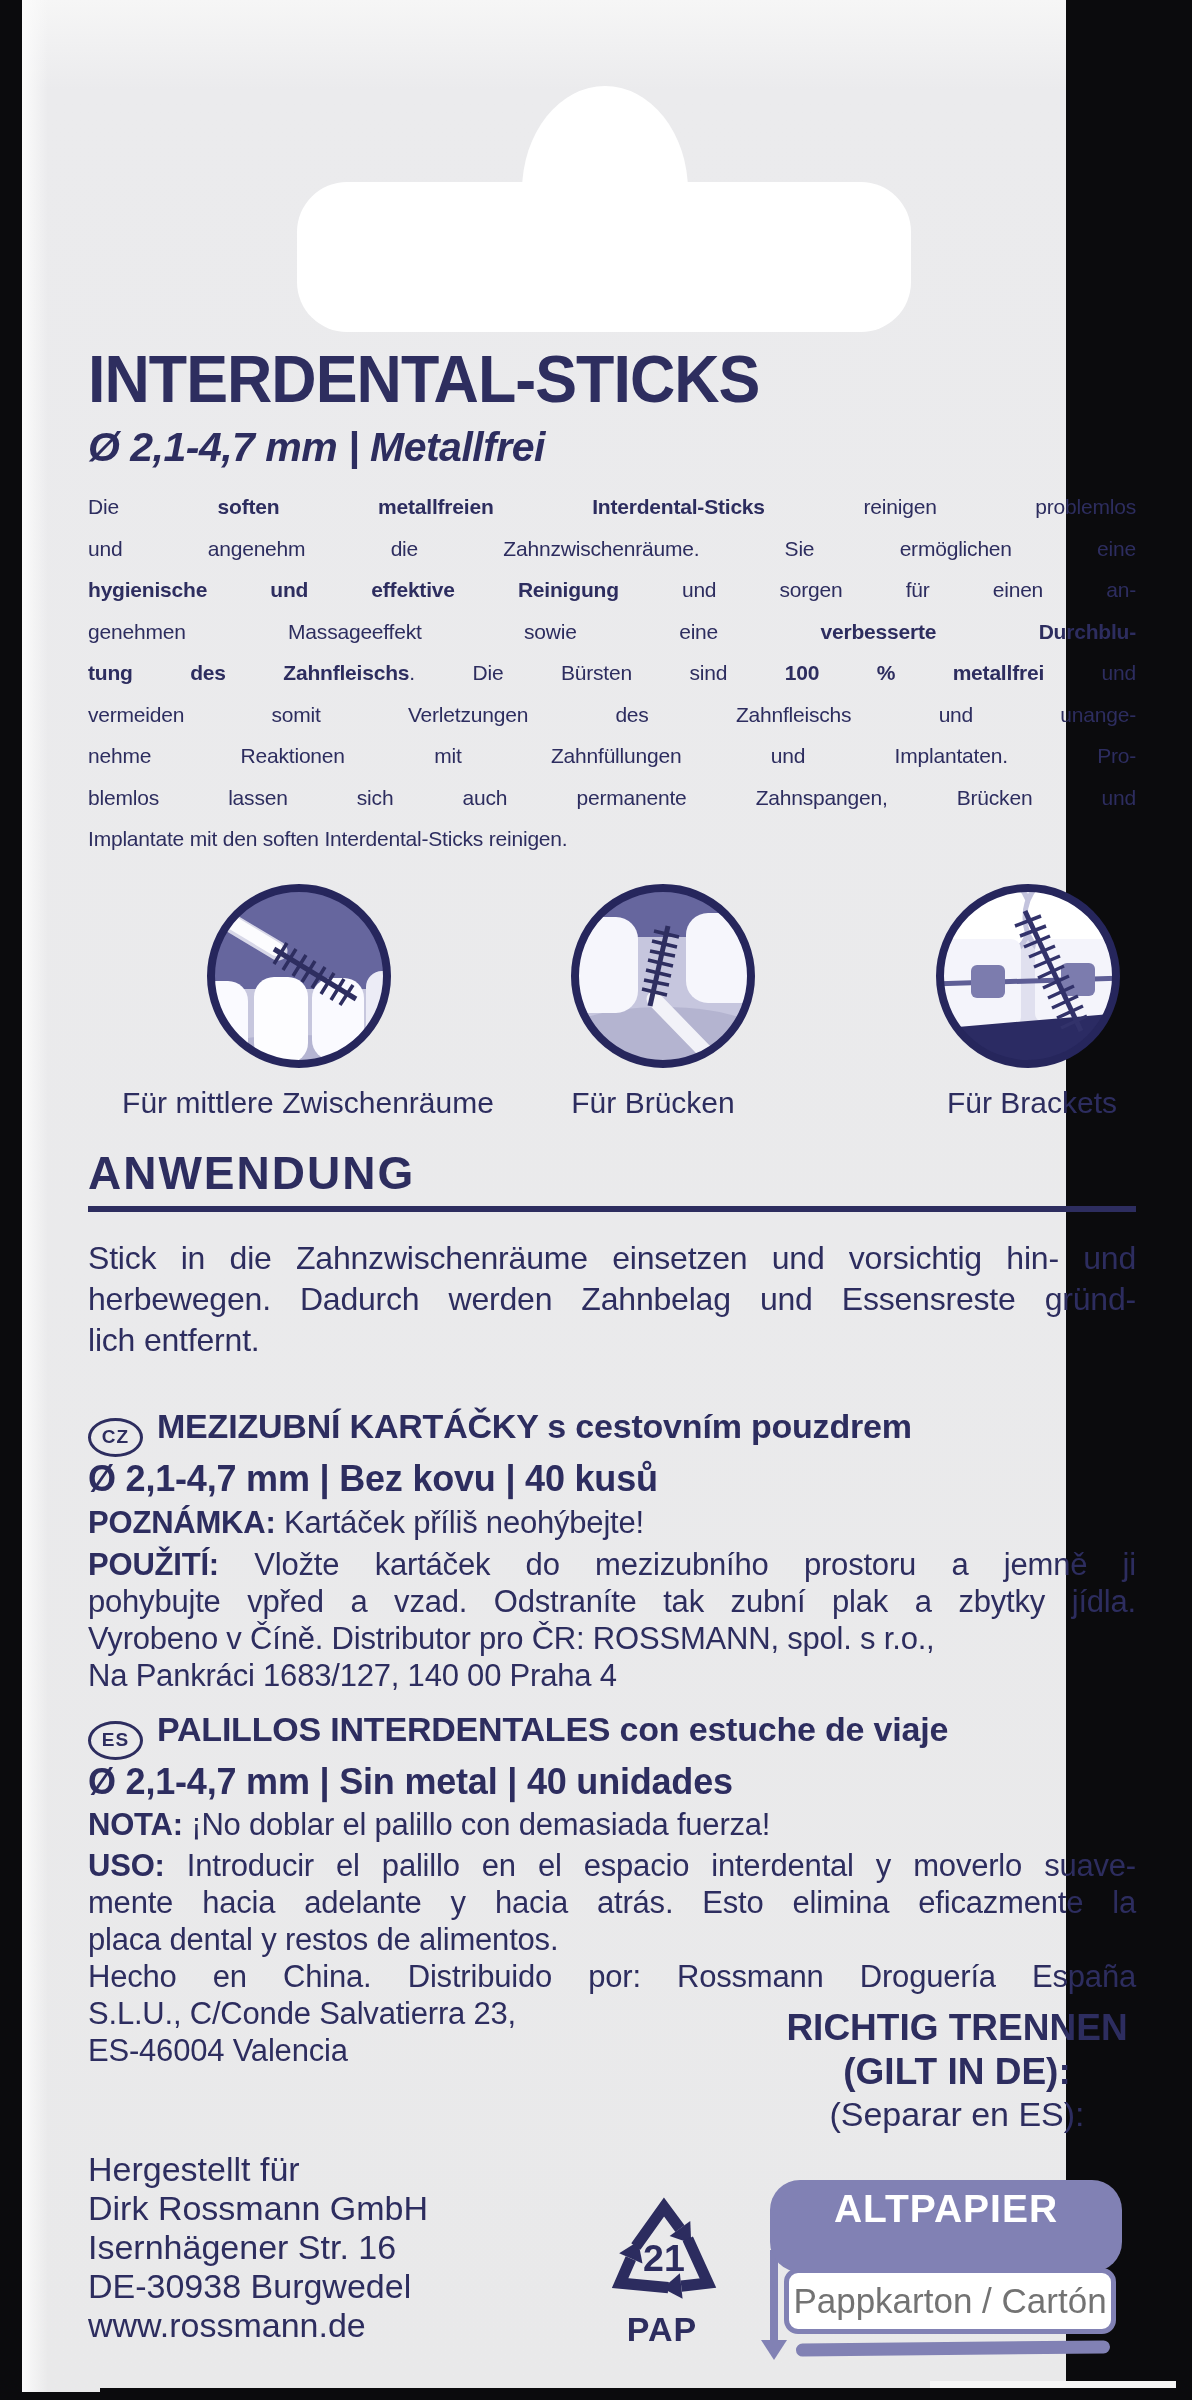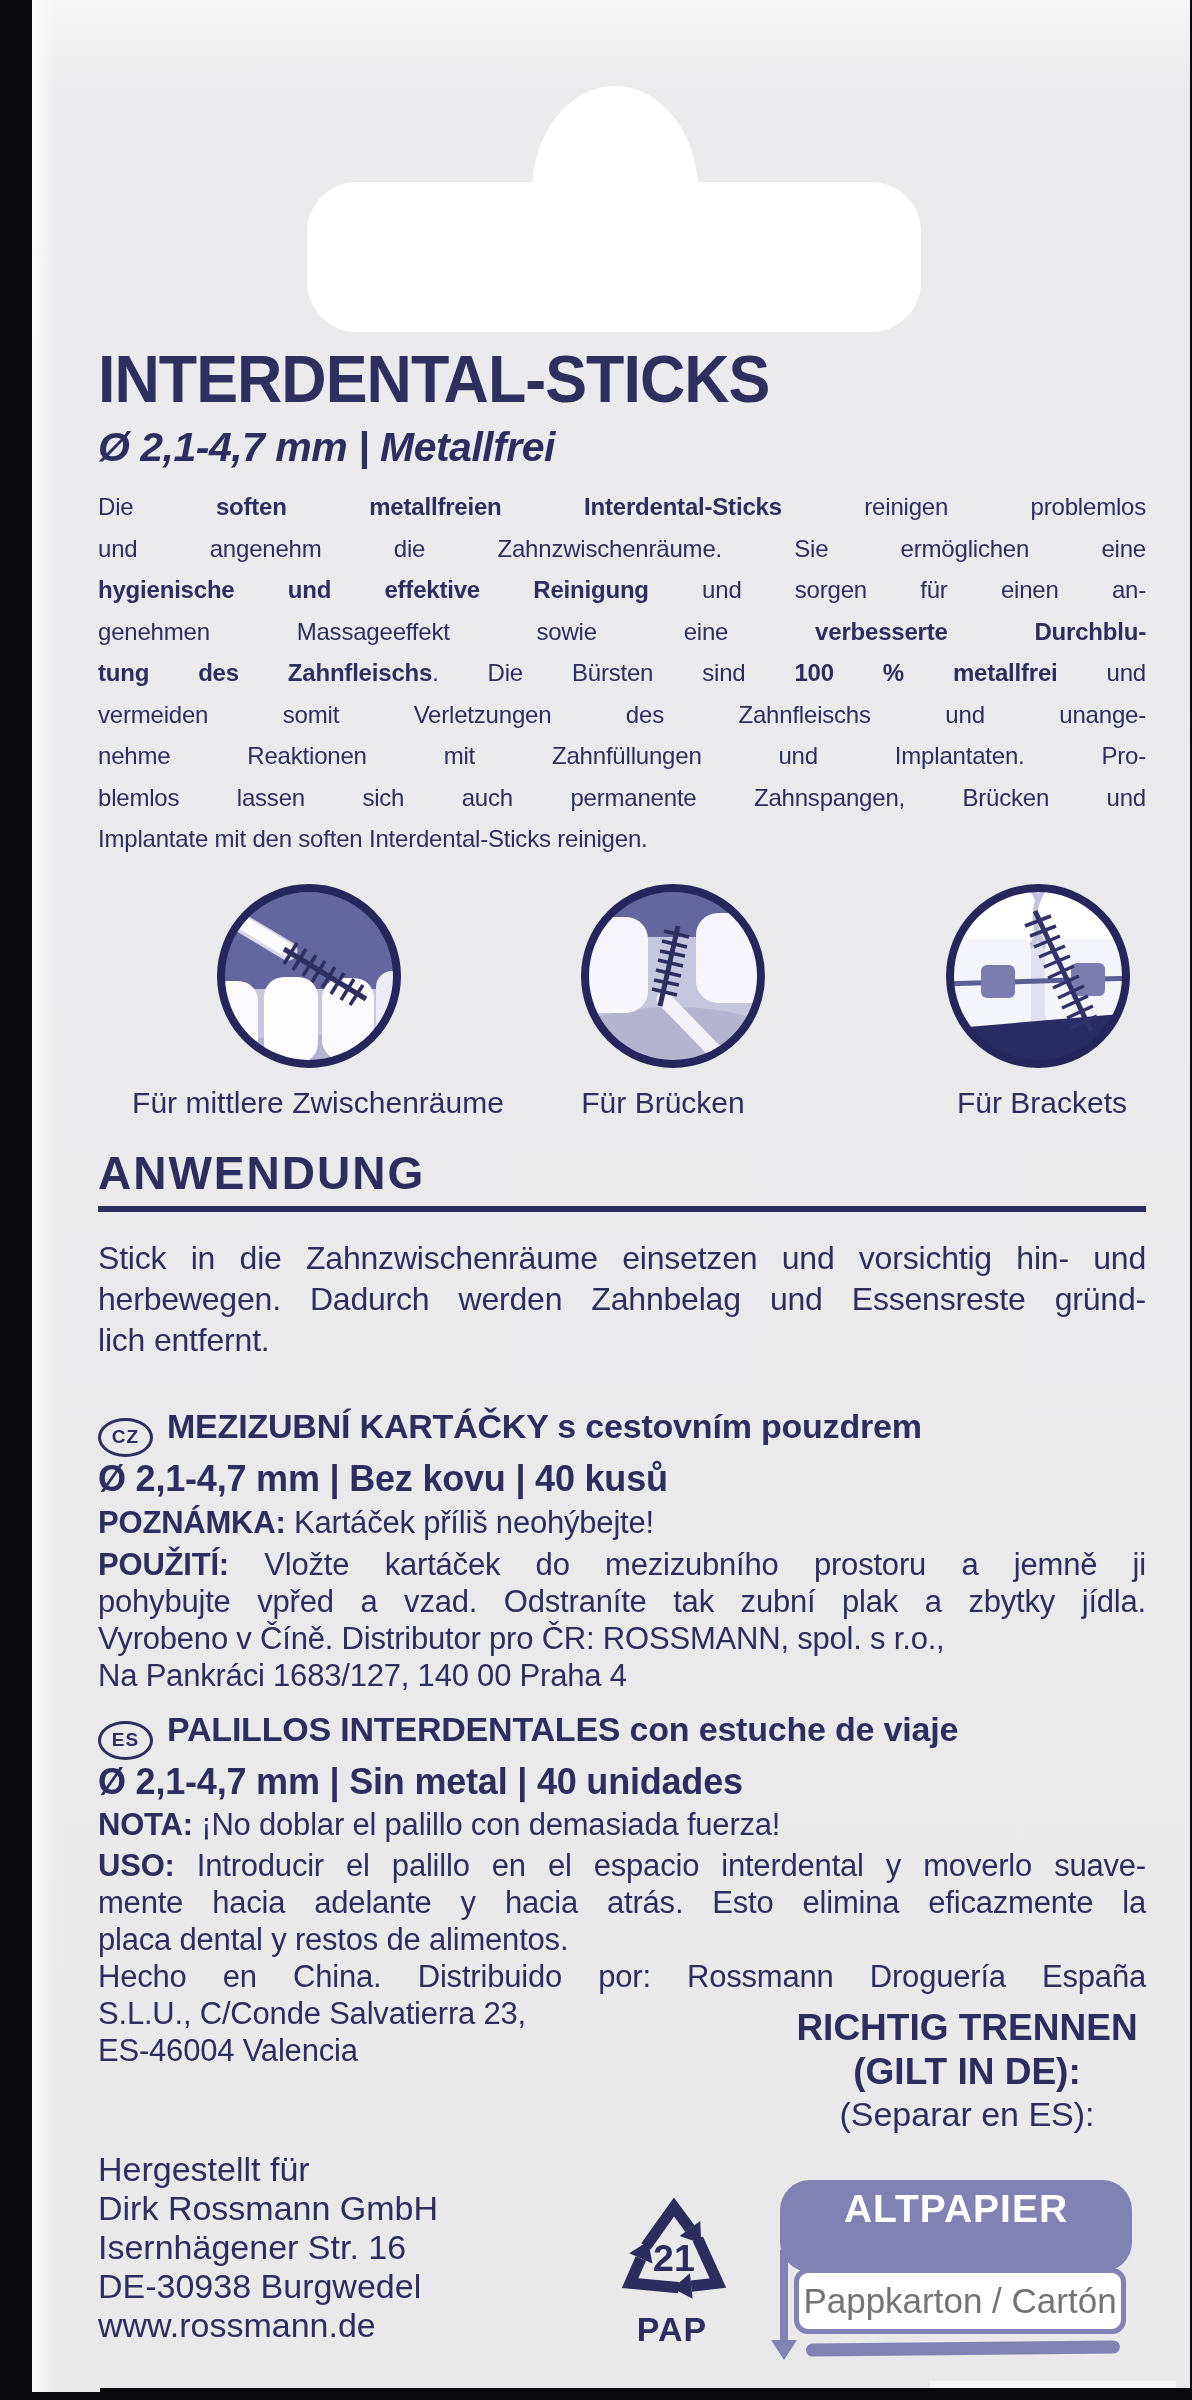--- a/index.html
+++ b/index.html
@@ -3,40 +3,40 @@
 <meta charset="utf-8">
 <style>
   html,body{margin:0;padding:0;background:#444;}
   .canvas{
     position:relative;width:1192px;height:2400px;margin:0 auto;
     background:#0b0b0d;overflow:hidden;
     font-family:"Liberation Sans","DejaVu Sans",sans-serif;
     color:#2d2d5f;
   }
   .package{
-    position:absolute;left:32px;top:0;width:1158px;height:2392px;
+    position:absolute;left:22px;top:0;width:1044px;height:2392px;
     background:linear-gradient(180deg,#f6f6f6 0,#ebebed 90px,#e9e9ea 100%);
   }
   .package:before{content:"";position:absolute;left:0;top:0;bottom:0;width:26px;
     background:linear-gradient(90deg,#fbfbfb,rgba(251,251,251,0));}
   .abs{position:absolute;}
   
   .hanger-rect{position:absolute;left:275px;top:182px;width:614px;height:150px;
     background:#fff;border-radius:50px;}
   .hanger-bump{position:absolute;left:500px;top:86px;width:166px;height:210px;
     background:#fff;border-radius:50%;}
   
   .title{position:absolute;left:66px;top:346px;font-size:66px;font-weight:bold;
     color:#2e2e5f;letter-spacing:-1px;transform:scaleX(.95);transform-origin:left top;
     line-height:66px;white-space:nowrap;}
   .subtitle{position:absolute;left:66px;top:424px;font-size:41px;font-weight:bold;
     font-style:italic;letter-spacing:-.5px;white-space:nowrap;}
   
   .sec{position:absolute;left:66px;width:1048px;}
-  .intro{top:486px;font-size:24px;line-height:41.5px;letter-spacing:-.2px;}
+  .intro{top:486px;font-size:21px;line-height:41.5px;letter-spacing:-.2px;}
   .jl{text-align:justify;text-align-last:justify;}
   .ll{text-align:left;}
   .b{font-weight:bold;}
   .caption{position:absolute;top:1086px;font-size:30px;text-align:center;width:400px;}
   .anw-head{position:absolute;left:66px;top:1146px;font-size:46px;font-weight:bold;
     letter-spacing:2px;}
   .rule{position:absolute;left:66px;top:1206px;width:1048px;height:6px;background:#2d2d5f;}
   .anw-para{top:1238px;font-size:32px;line-height:41px;letter-spacing:-.2px;}
   .hinweis{top:1376px;font-size:32px;}
   .langsec{font-size:31px;letter-spacing:-.2px;}

